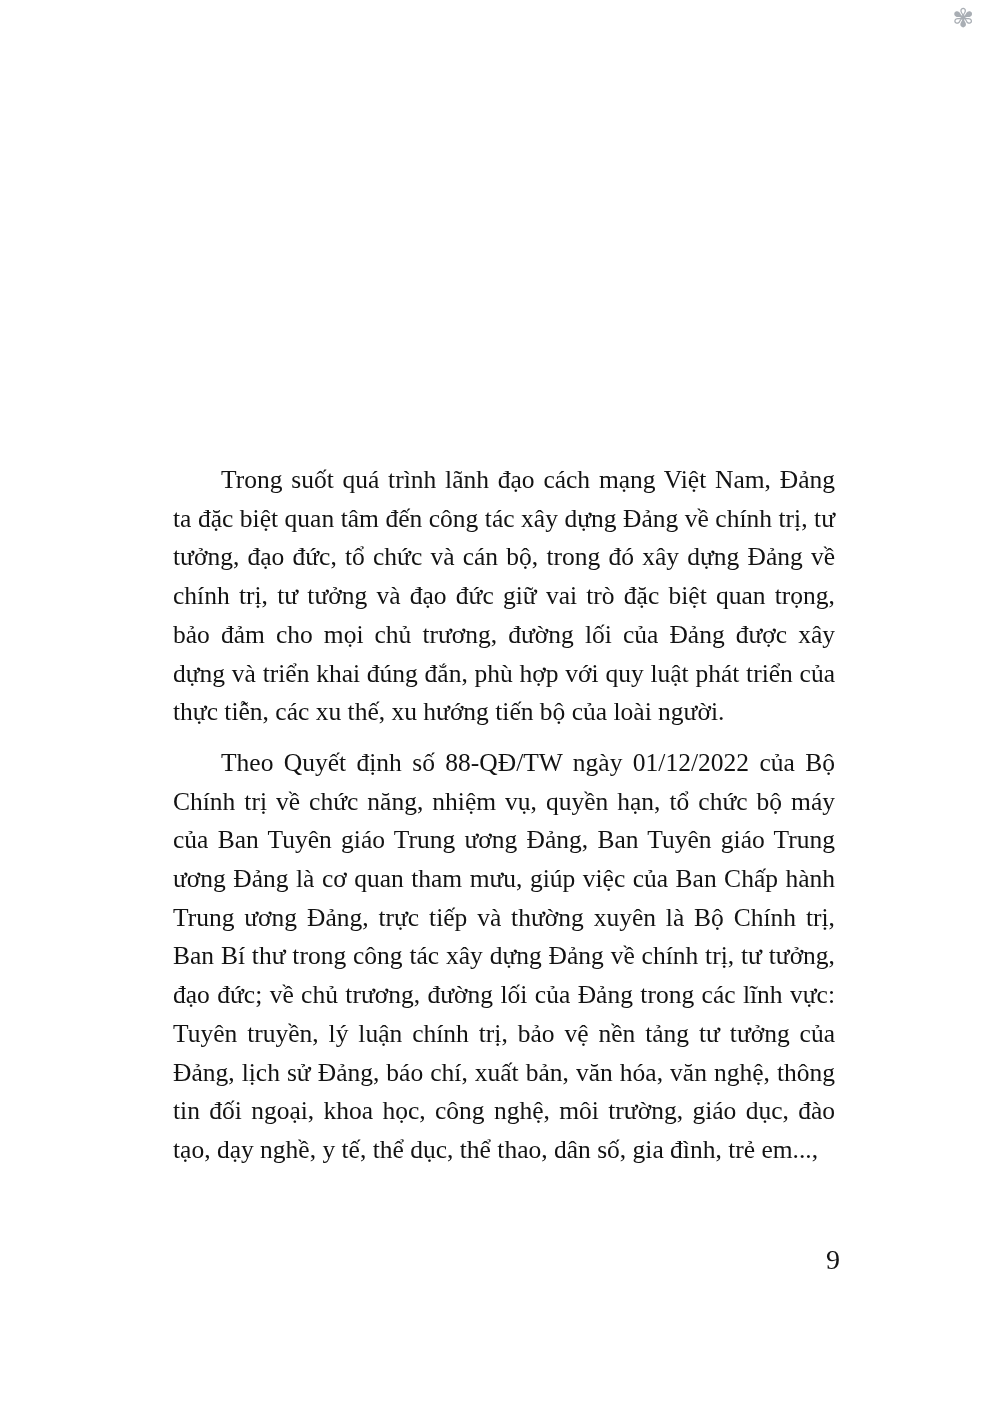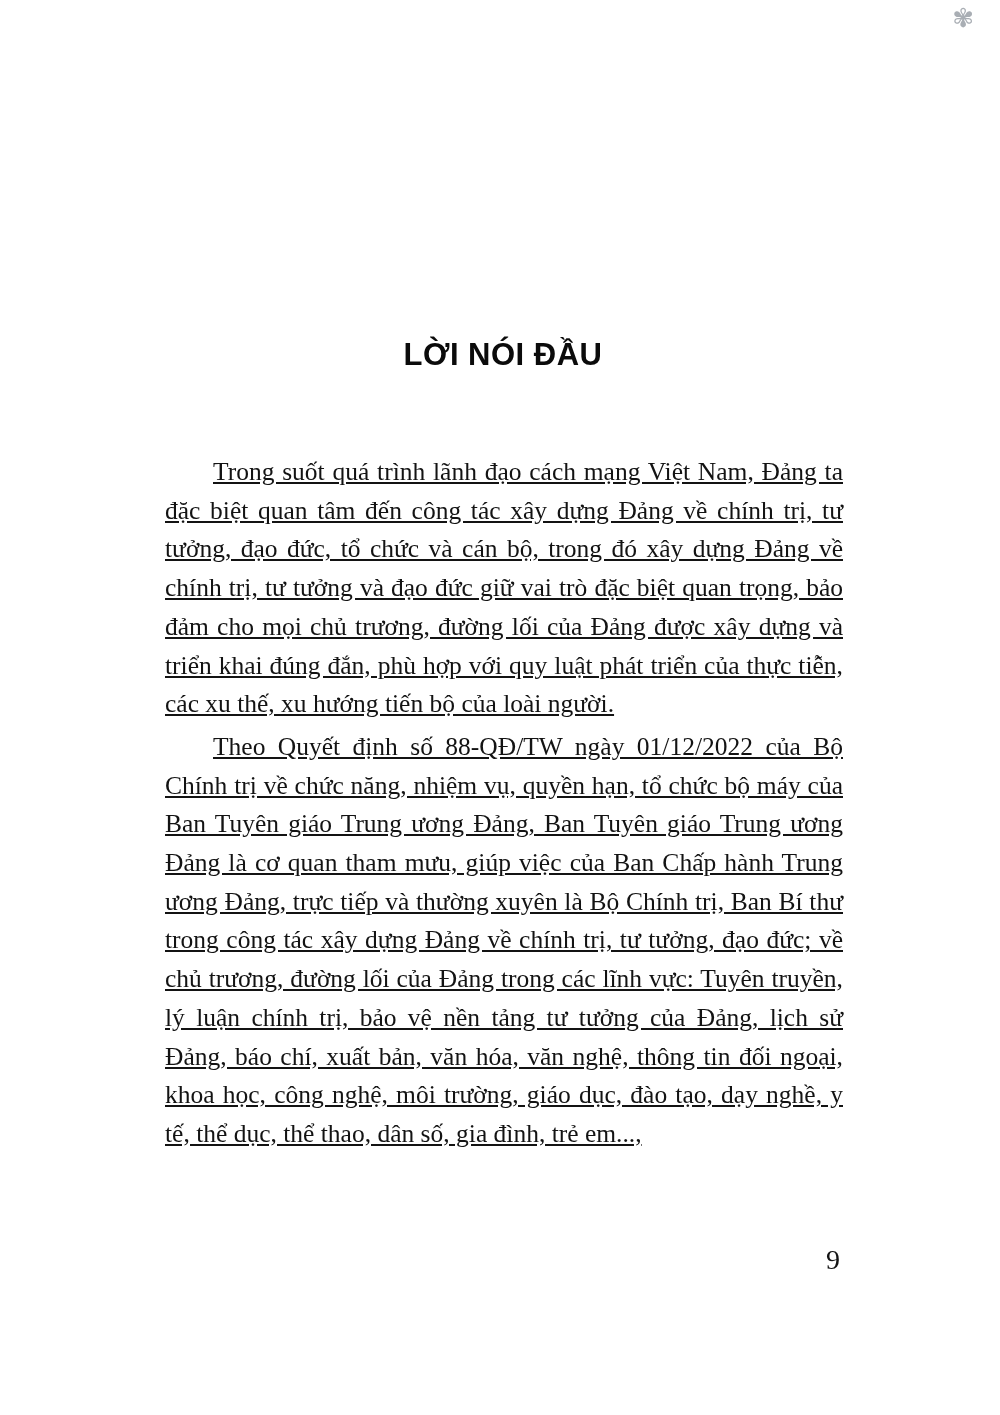--- a/index.html
+++ b/index.html
@@ -45,41 +45,39 @@
     position: absolute;
     top: 449px;
     left: 161px;
     width: 686px;
     font-size: 25.5px;
     line-height: 38.7px;
     text-align: justify;
     color: #131313;
   }
   .content p {
-    margin: 4px;
+    margin: 12px;
     padding: 0;
     text-indent: 48px;
-    text-decoration: underline;
   }
   .page-number {
     position: absolute;
     top: 1244px;
     right: 160px;
     font-size: 28px;
     color: #131313;
   }
 </style>
 </head>
 <body>
 
 <div class="page">
 
   <span class="corner-icon">✾</span>
 
-  <h1 class="heading">LỜI NÓI ĐẦU</h1>
 
   <div class="content">
     <p>Trong suốt quá trình lãnh đạo cách mạng Việt Nam, Đảng ta đặc biệt quan tâm đến công tác xây dựng Đảng về chính trị, tư tưởng, đạo đức, tổ chức và cán bộ, trong đó xây dựng Đảng về chính trị, tư tưởng và đạo đức giữ vai trò đặc biệt quan trọng, bảo đảm cho mọi chủ trương, đường lối của Đảng được xây dựng và triển khai đúng đắn, phù hợp với quy luật phát triển của thực tiễn, các xu thế, xu hướng tiến bộ của loài người.</p>
     <p>Theo Quyết định số 88-QĐ/TW ngày 01/12/2022 của Bộ Chính trị về chức năng, nhiệm vụ, quyền hạn, tổ chức bộ máy của Ban Tuyên giáo Trung ương Đảng, Ban Tuyên giáo Trung ương Đảng là cơ quan tham mưu, giúp việc của Ban Chấp hành Trung ương Đảng, trực tiếp và thường xuyên là Bộ Chính trị, Ban Bí thư trong công tác xây dựng Đảng về chính trị, tư tưởng, đạo đức; về chủ trương, đường lối của Đảng trong các lĩnh vực: Tuyên truyền, lý luận chính trị, bảo vệ nền tảng tư tưởng của Đảng, lịch sử Đảng, báo chí, xuất bản, văn hóa, văn nghệ, thông tin đối ngoại, khoa học, công nghệ, môi trường, giáo dục, đào tạo, dạy nghề, y tế, thể dục, thể thao, dân số, gia đình, trẻ em...,</p>
   </div>
 
   <div class="page-number">9</div>
 
 </div>
 

